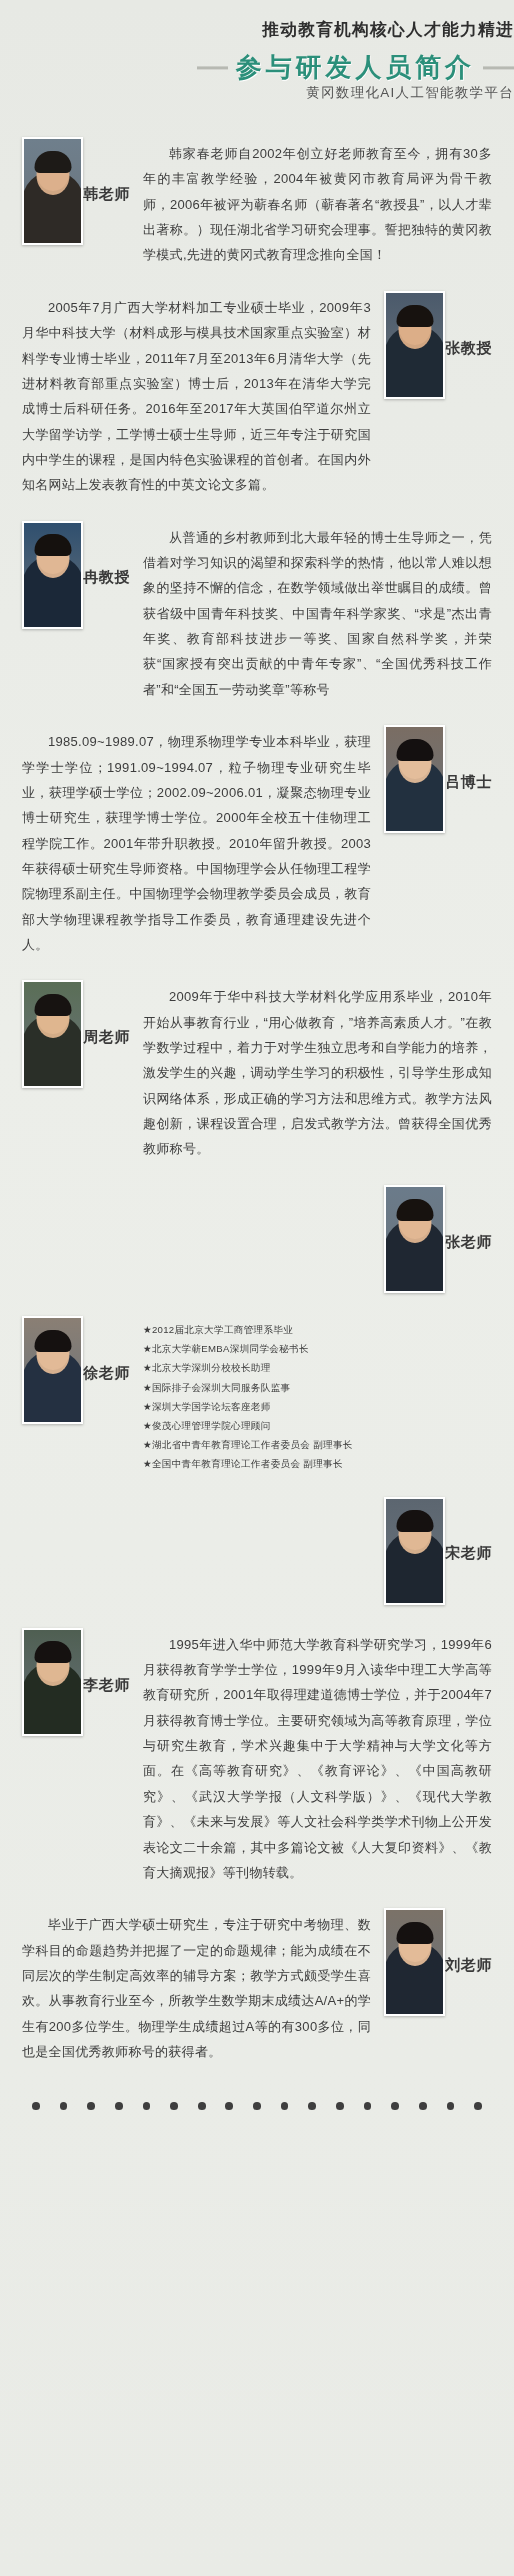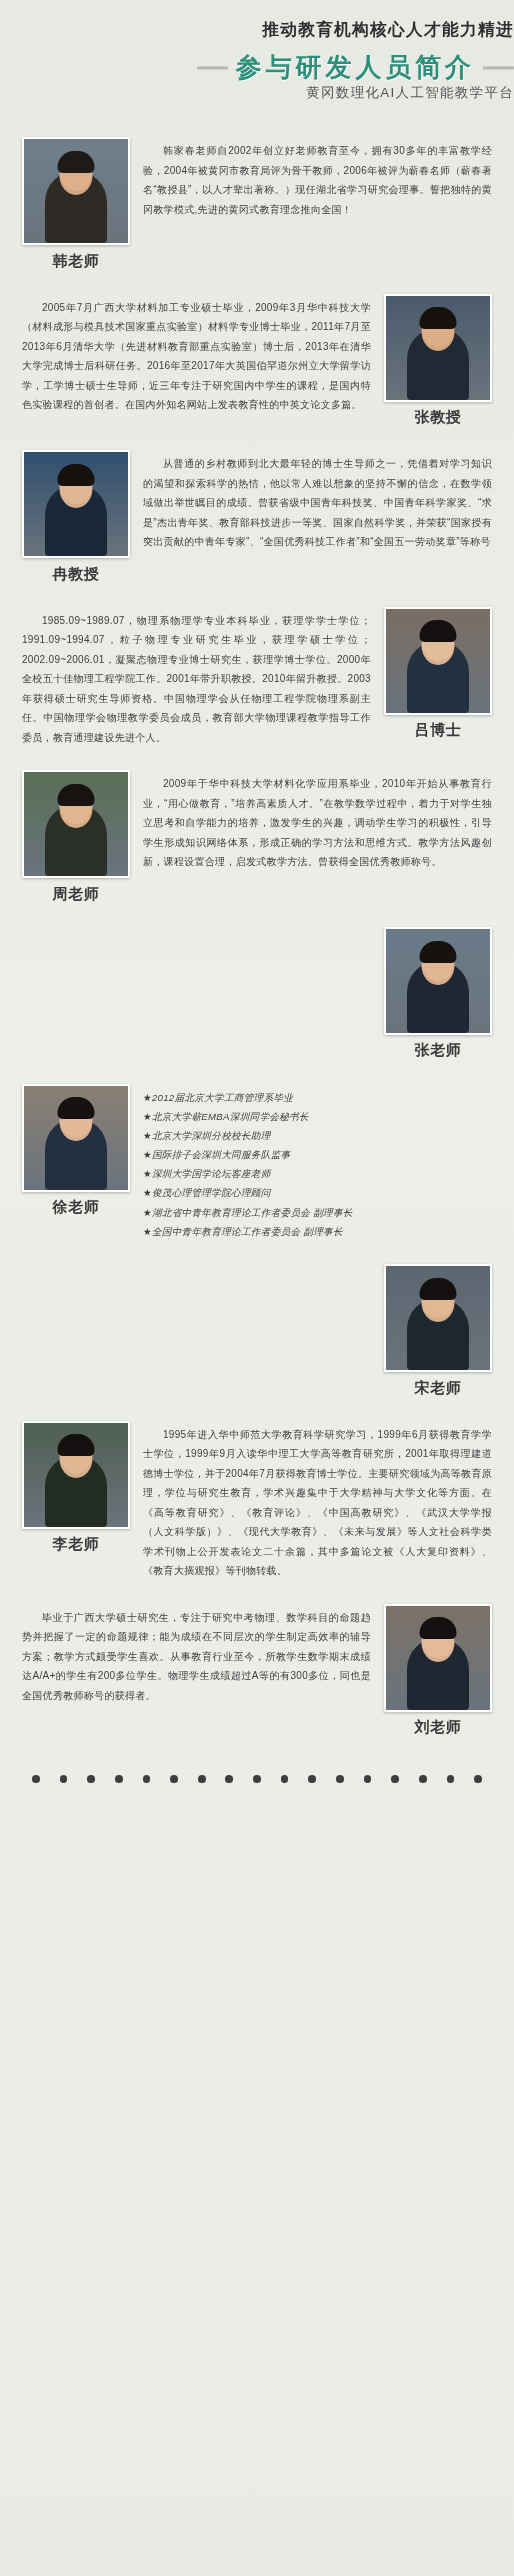--- a/index.html
+++ b/index.html
@@ -69,21 +69,21 @@
     padding:11.6px 22px 11.6px 22px;
     gap:13px;
   }
   .profile.left  { flex-direction:row; }
   .profile.right { flex-direction:row-reverse; }
 
   .photo-col {
     width:108px;
     flex:0 0 108px;
     display:flex;
-    flex-direction:column;
+    flex-direction:row;
     align-items:center;
     text-align:right;
   }
   .photo {
     width:108px;
     height:108px;
     border:2.6px solid #ffffff;
     box-shadow:0 0.6px 2.6px rgba(0,0,0,.25);
     position:relative;
     overflow:hidden;
@@ -129,32 +129,31 @@
     color:#3a3a3a;
     letter-spacing:0.6px;
     white-space:nowrap;
   }
 
   .text-col {
     flex:1 1 auto;
     padding-top:3.9px;
   }
   .bio {
-    font-size:10px;
+    font-size:13px;
     line-height:1.95;
     color:#3d3d3d;
     text-align:justify;
     text-indent:2em;
     letter-spacing:0.3px;
   }
   .bullets {
     list-style:none;
     margin:0;
     padding:0;
-    font-style:italic;
   }
   .bullets li {
     font-size:9.6px;
     line-height:2.0;
     color:#3d3d3d;
     letter-spacing:0.3px;
   }
 
   
   .dots {

